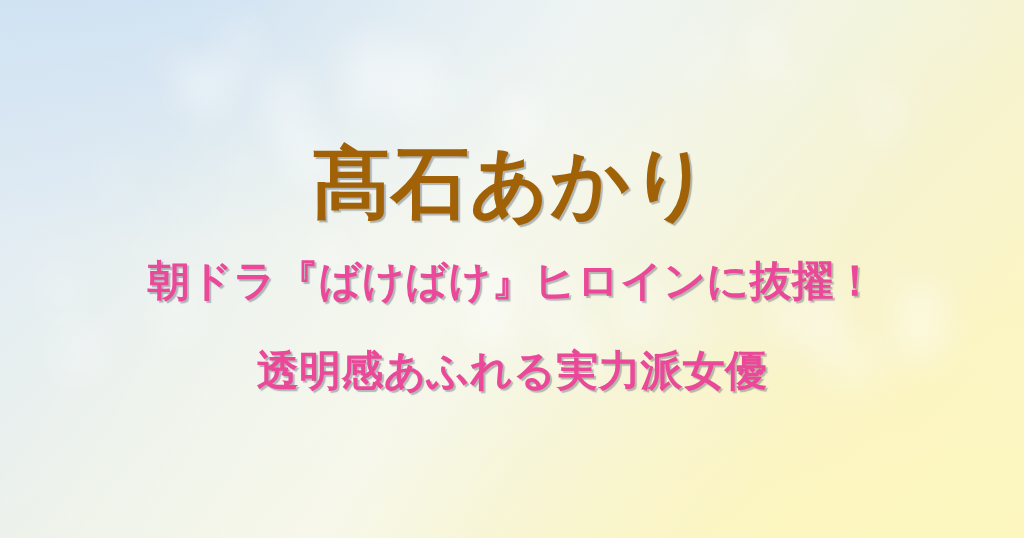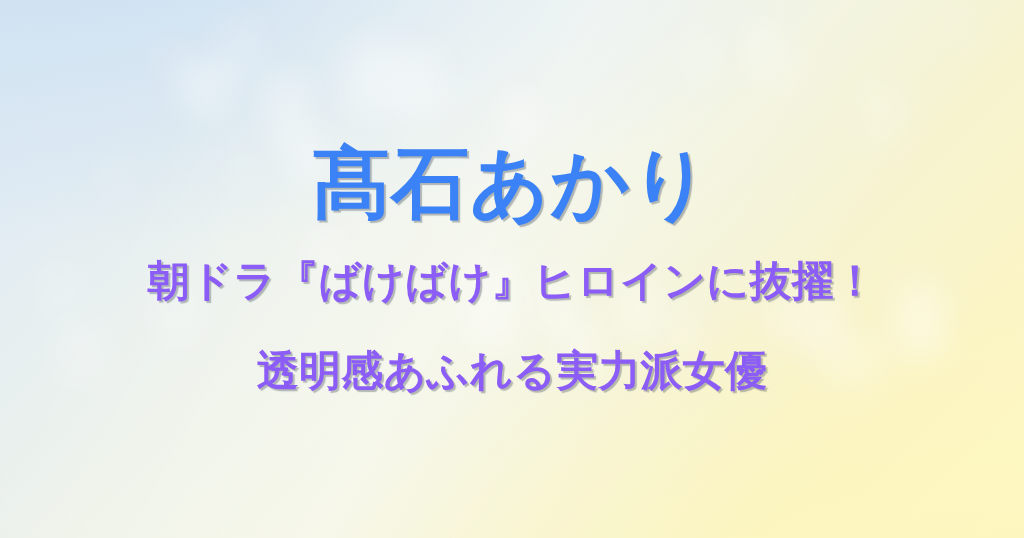--- a/index.html
+++ b/index.html
@@ -84,31 +84,31 @@
     align-items:center;
     justify-content:center;
     text-align:center;
   }
 
   .headline {
     font-size:78px;
     font-weight:bold;
     line-height:1.02;
     letter-spacing:0.01em;
-    color:#3b82f6;
+    color:#a16207;
     text-shadow:2px 2px 1px rgba(80,90,100,0.42);
     white-space:nowrap;
   }
 
   .subline {
     font-size:42px;
     font-weight:bold;
     line-height:1.12;
     letter-spacing:0.005em;
-    color:#8b5cf6;
+    color:#ec4899;
     text-shadow:2px 2px 1px rgba(80,90,100,0.40);
     white-space:nowrap;
   }
 
   .sub1 { margin-top:34px; }
   .sub2 { margin-top:43px; }
 </style>
 </head>
 <body>
 

